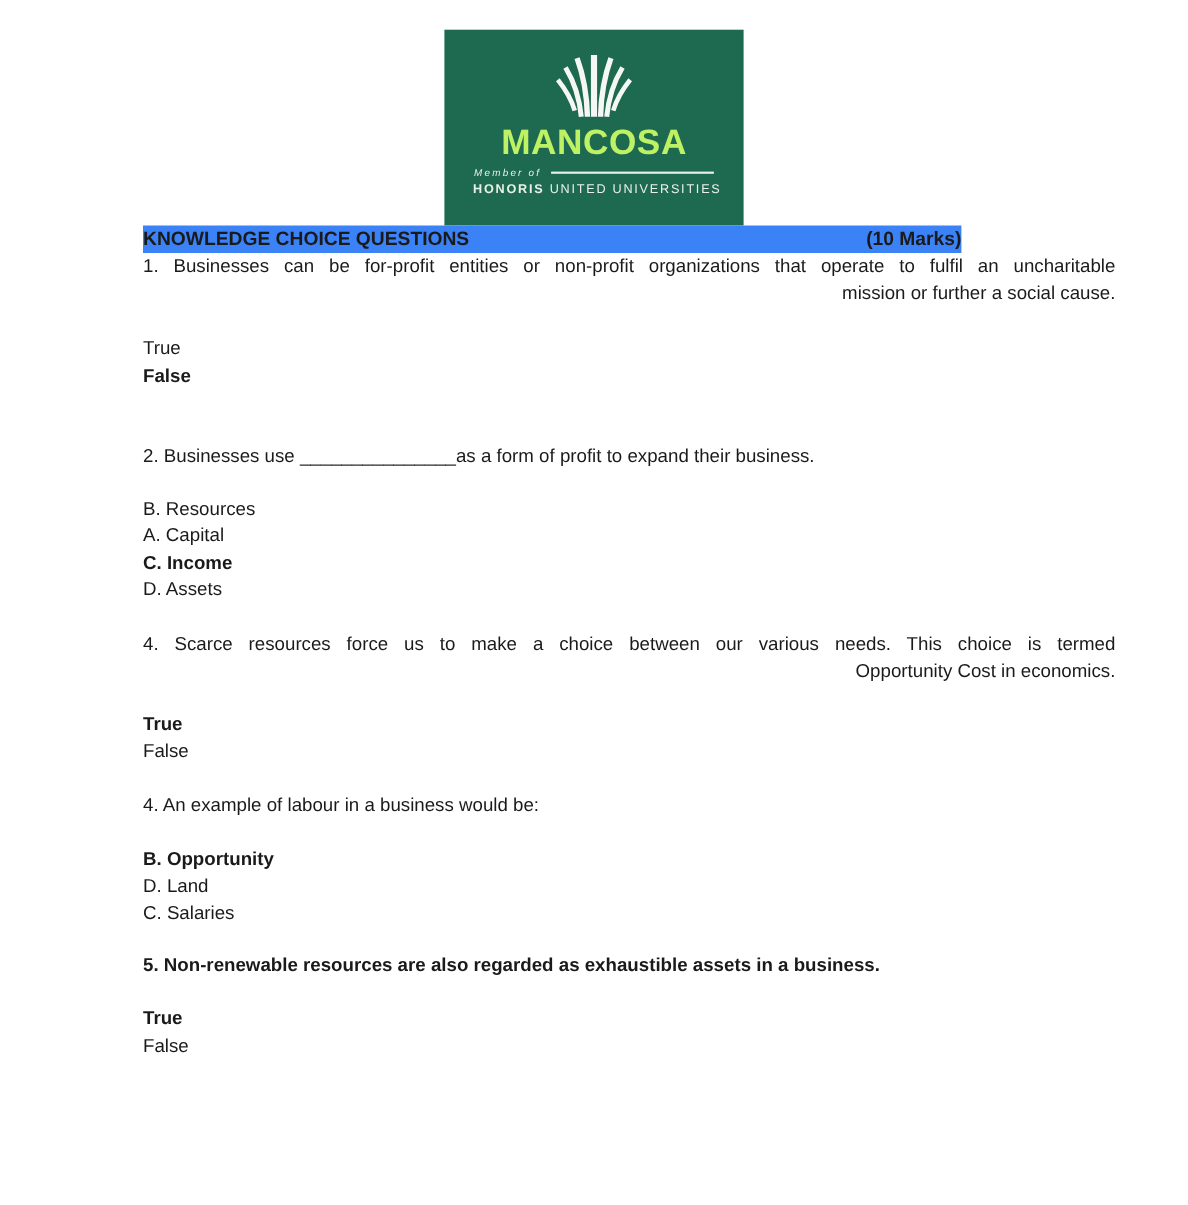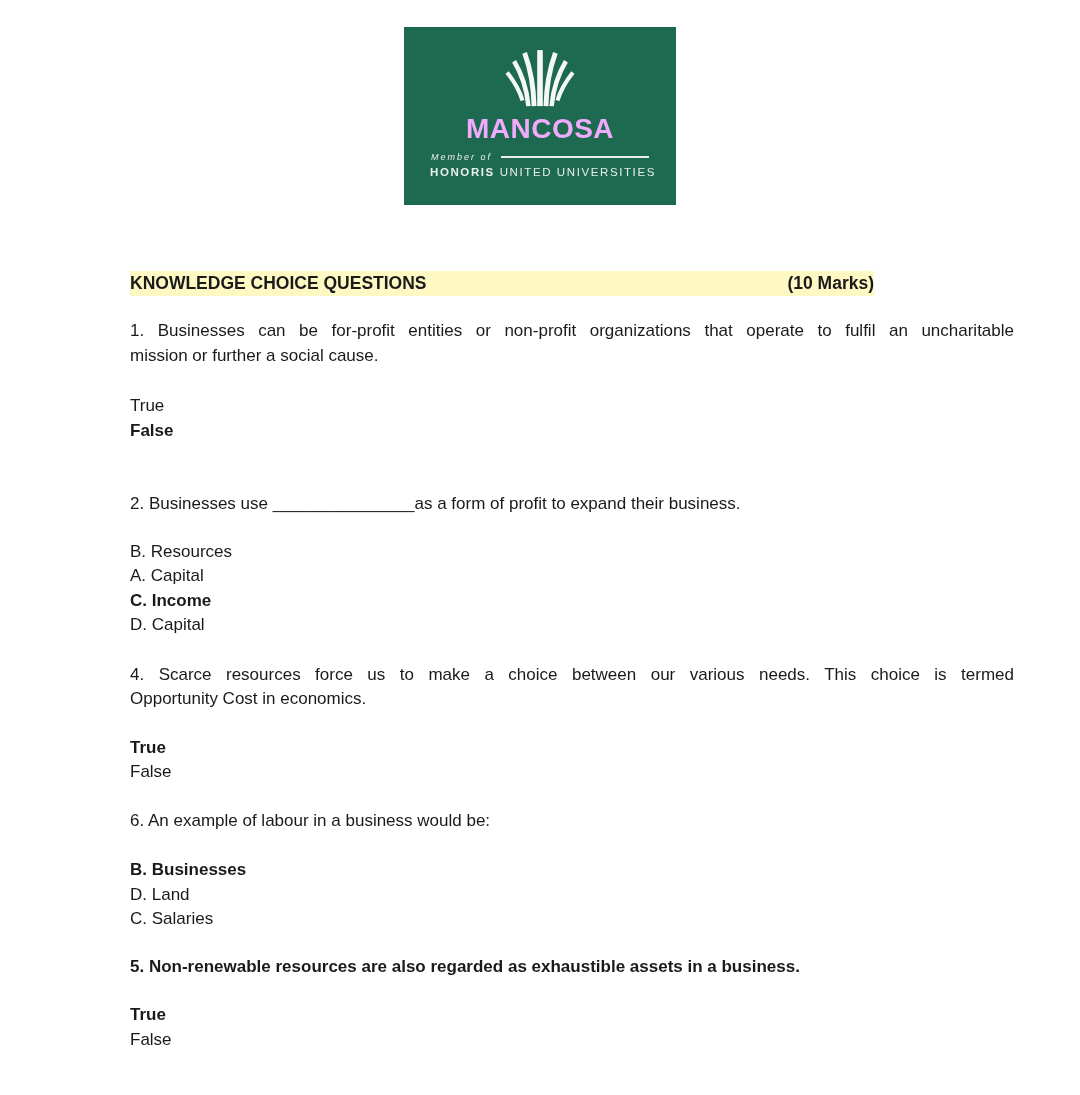--- a/index.html
+++ b/index.html
@@ -19,23 +19,23 @@
     height: 178px;
     margin: 27px auto 0 auto;
     background: #1e6a50;
     display: flex;
     flex-direction: column;
     align-items: center;
     box-sizing: border-box;
   }
   .emblem { margin-top: 16px; }
   .wordmark {
-    color: #f0abfc;
+    color: #bef264;
     font-weight: bold;
-    font-size: 28px;
+    font-size: 32px;
     line-height: 36px;
     letter-spacing: 0.5px;
     margin-top: 2px;
     white-space: nowrap;
   }
   .member-row {
     width: 218px;
     display: flex;
     align-items: center;
     margin-top: 5px;
@@ -61,40 +61,39 @@
     letter-spacing: 1.6px;
     color: #e9efe9;
     white-space: nowrap;
   }
   .honoris-bold { font-weight: bold; letter-spacing: 1.6px; }
 
   
   .doc { padding: 0 66px 0 130px; }
 
   .heading-row {
-    margin-top: 66px;
     width: 744px;
-    background: #fef9c3;
+    background: #3b82f6;
     display: flex;
     justify-content: space-between;
     align-items: baseline;
     font-weight: bold;
     font-size: 17.5px;
     line-height: 25px;
   }
 
   .para {
     font-size: 17px;
     line-height: 24.5px;
   }
   .jline  { text-align: justify; text-align-last: justify; }
-  .lline  { text-align: left; }
+  .lline  { text-align: right; }
   .bold   { font-weight: bold; }
 
-  .mt-q1   { margin-top: 23px; }
+  .mt-q1   { }
   .mt-a1   { margin-top: 26px; }
   .mt-q2   { margin-top: 49px; }
   .mt-o2   { margin-top: 23px; }
   .mt-q3   { margin-top: 25px; }
   .mt-a3   { margin-top: 24px; }
   .mt-q4   { margin-top: 24px; }
   .mt-o4   { margin-top: 25px; }
   .mt-q5   { margin-top: 23px; font-weight: bold; }
   .mt-a5   { margin-top: 24px; }
 </style>
@@ -135,35 +134,35 @@
     <div class="para mt-a1">
       <div>True</div>
       <div class="bold">False</div>
     </div>
 
     <div class="para mt-q2">2. Businesses use _______________as a form of profit to expand their business.</div>
     <div class="para mt-o2">
       <div>B. Resources</div>
       <div>A. Capital</div>
       <div class="bold">C. Income</div>
-      <div>D. Capital</div>
+      <div>D. Assets</div>
     </div>
 
     <div class="para mt-q3">
       <div class="jline">4. Scarce resources force us to make a choice between our various needs. This choice is termed</div>
       <div class="lline">Opportunity Cost in economics.</div>
     </div>
     <div class="para mt-a3">
       <div class="bold">True</div>
       <div>False</div>
     </div>
 
-    <div class="para mt-q4">6. An example of labour in a business would be:</div>
+    <div class="para mt-q4">4. An example of labour in a business would be:</div>
     <div class="para mt-o4">
-      <div class="bold">B. Businesses</div>
+      <div class="bold">B. Opportunity</div>
       <div>D. Land</div>
       <div>C. Salaries</div>
     </div>
 
     <div class="para mt-q5">5. Non-renewable resources are also regarded as exhaustible assets in a business.</div>
     <div class="para mt-a5">
       <div class="bold">True</div>
       <div>False</div>
     </div>
 

